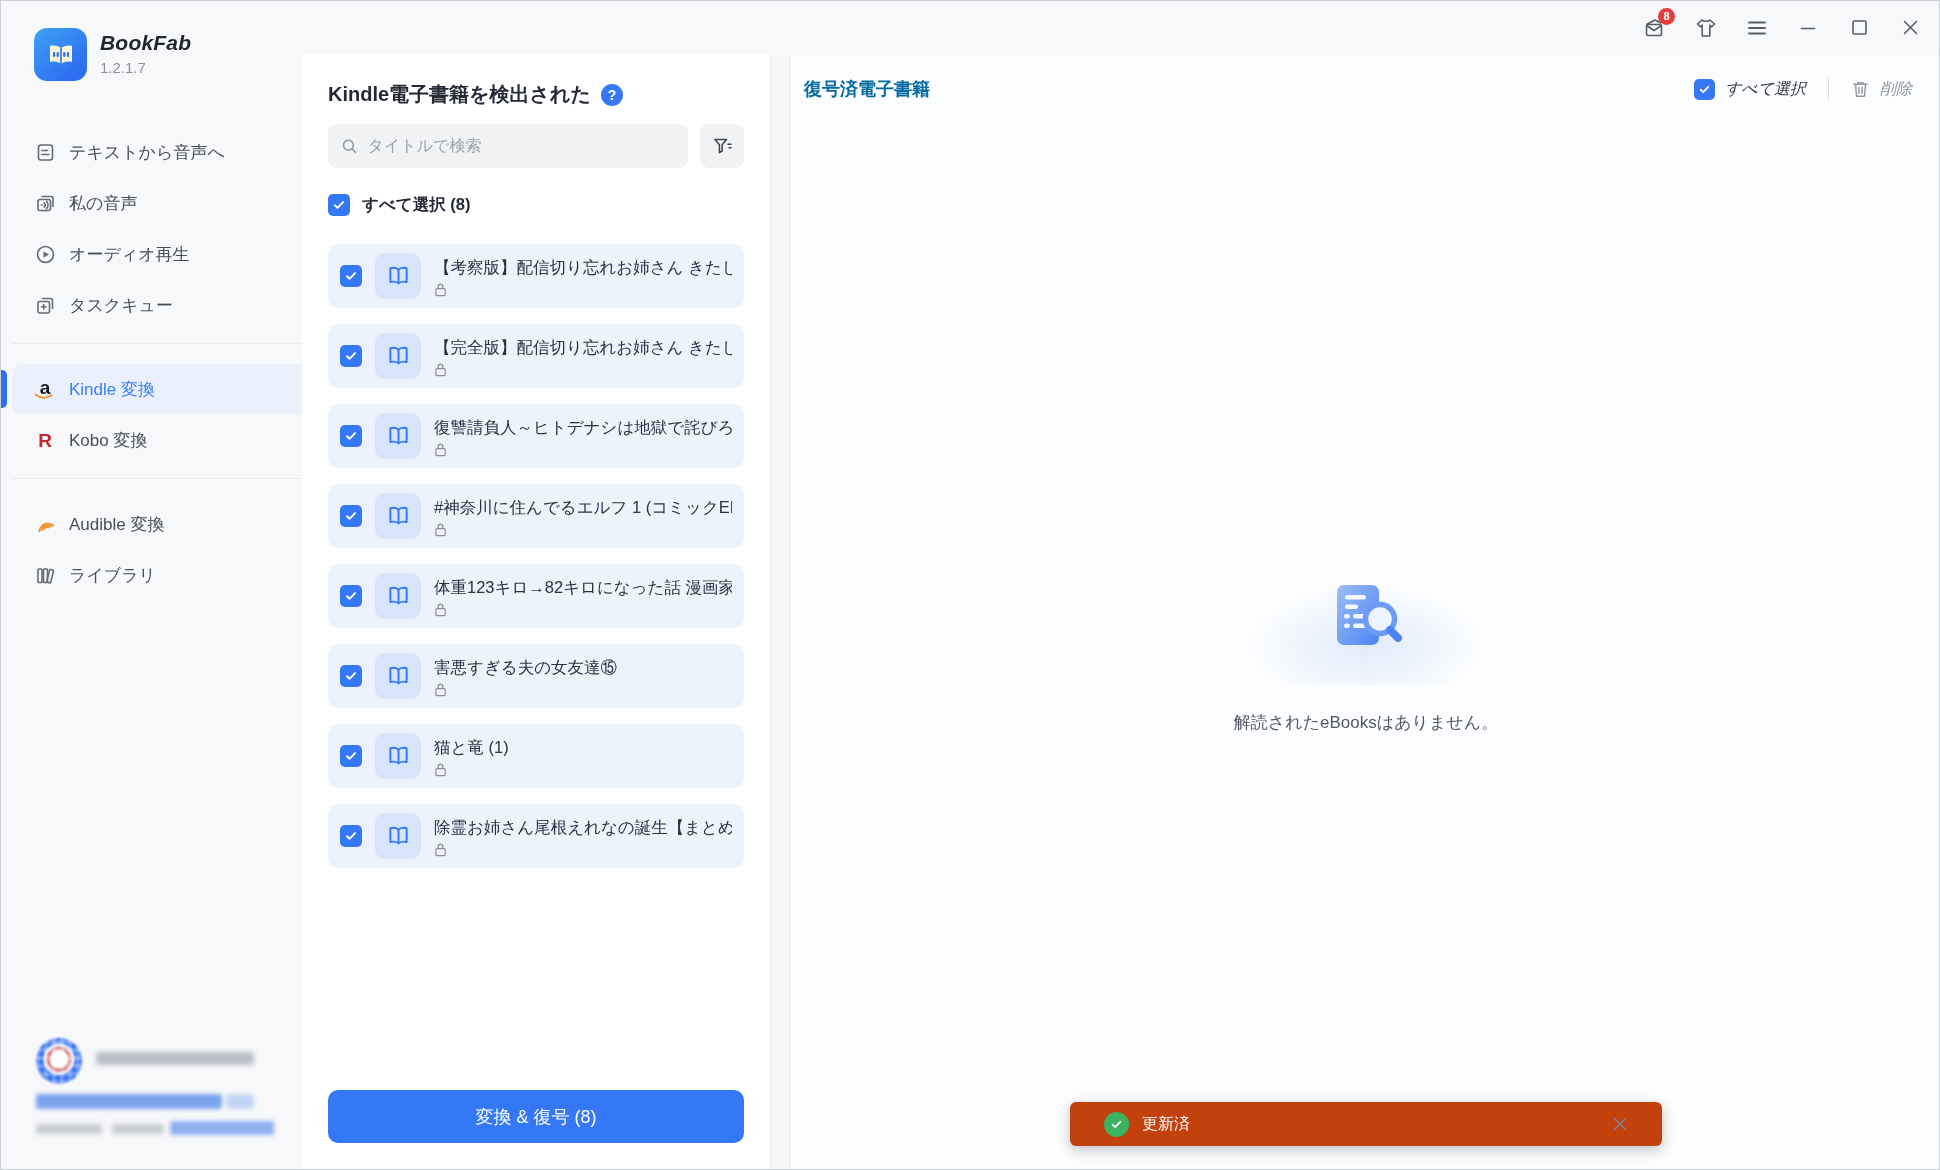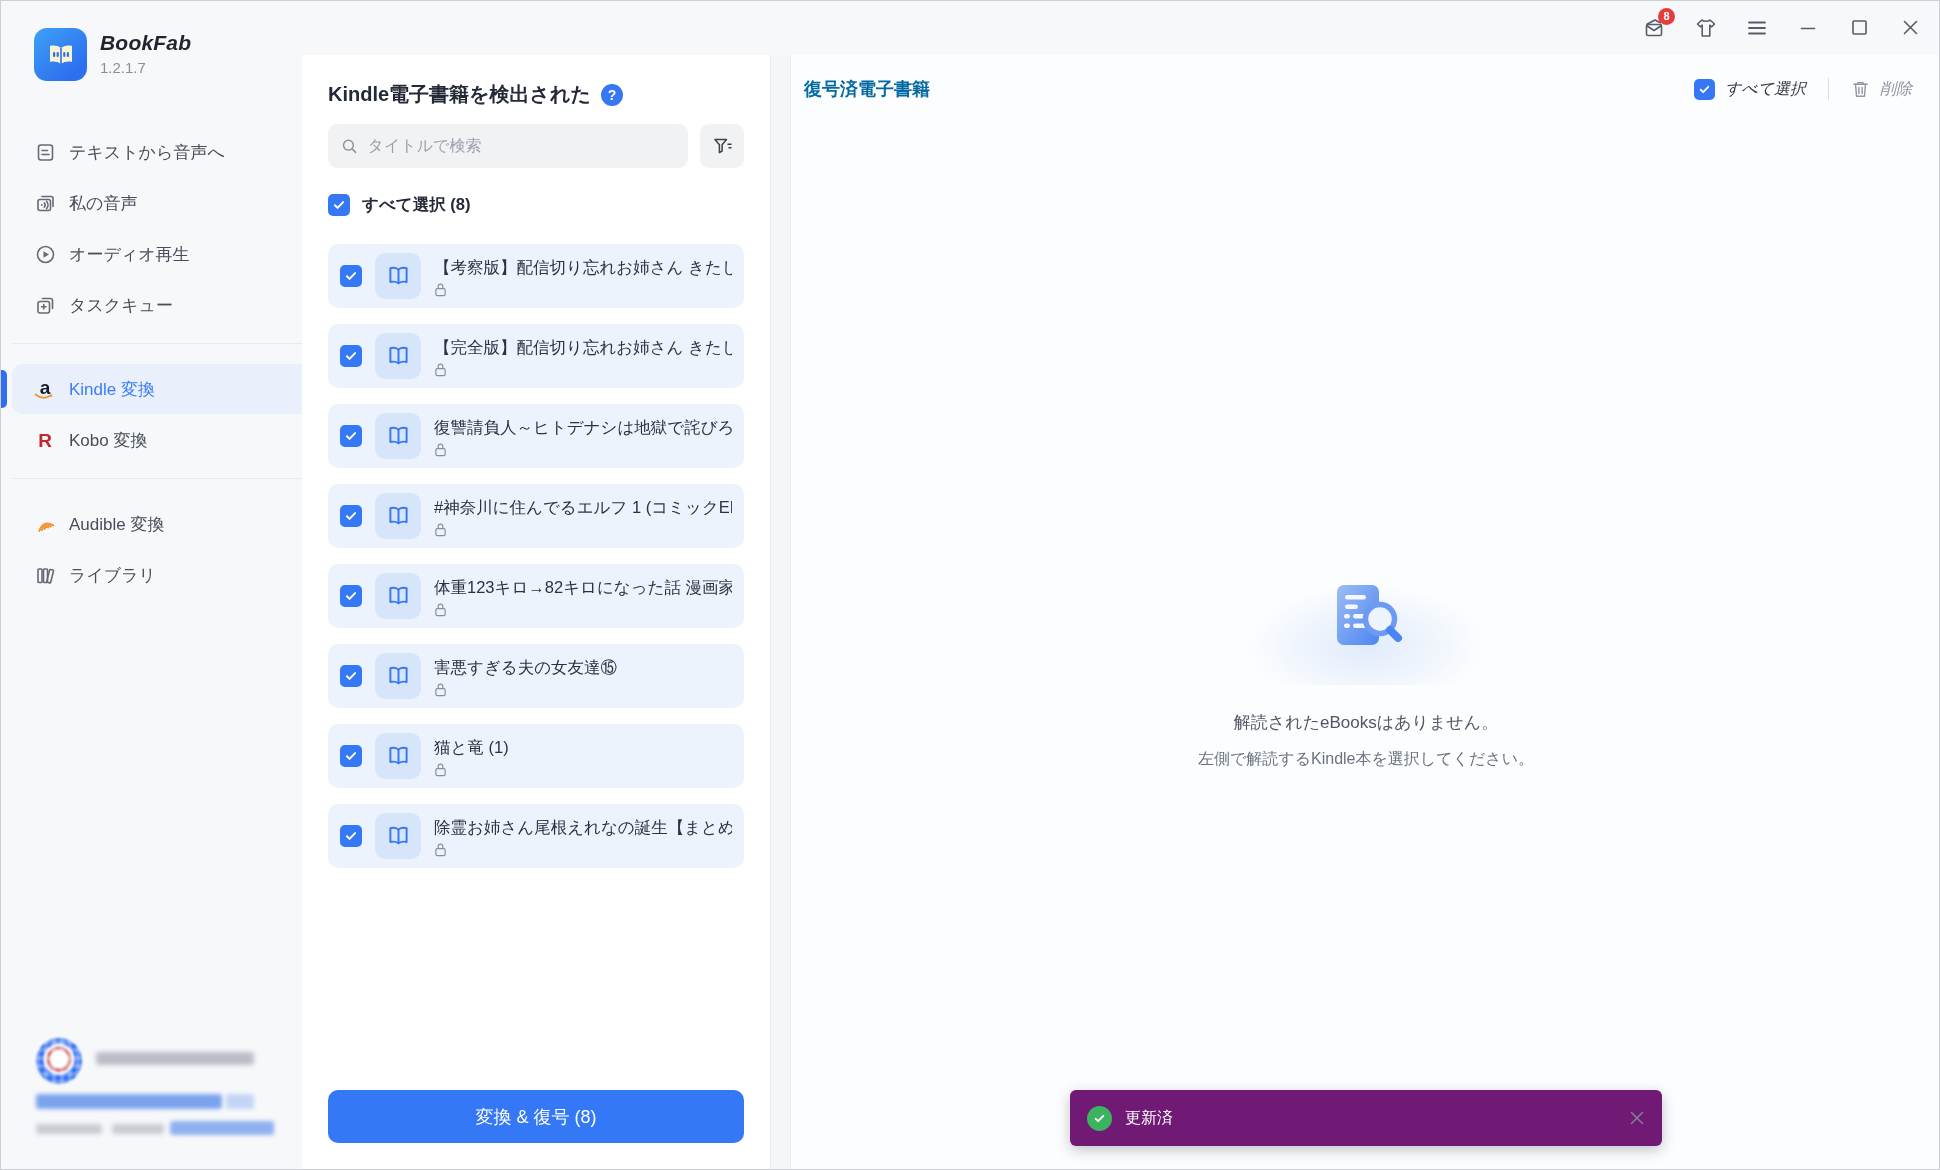--- a/index.html
+++ b/index.html
@@ -81,21 +81,21 @@
   .rc-delete { font-size:16px; color:#8d939e; margin-left:10px; }
   .checkbox.small { width:21px; height:21px; }
 
   .empty-state { position:absolute; top:498px; left:50%; transform:translateX(-50%); width:480px; text-align:center; }
   .empty-icon-wrap { position:relative; height:132px; }
   .halo { position:absolute; bottom:0; left:50%; transform:translateX(-50%); width:250px; height:104px; background:radial-gradient(ellipse at 50% 62%, #e0ebfb 0%, rgba(252,253,254,0) 68%); }
   .empty-icon-wrap svg { position:absolute; bottom:22px; left:50%; transform:translateX(-50%); }
   .empty-line1 { margin-top:26px; font-size:17px; color:#4f5664; }
   .empty-line2 { margin-top:15px; font-size:16px; color:#6a7280; }
 
-  .toast { position:absolute; bottom:24px; left:50%; transform:translateX(-50%); width:592px; height:56px; background:#701a75; border-radius:6px; display:flex; align-items:center; padding:0 17px; gap:13px; box-shadow:0 4px 14px rgba(20,24,32,.25); }
+  .toast { position:absolute; bottom:24px; left:50%; transform:translateX(-50%); width:592px; height:44px; background:#c2410c; border-radius:6px; display:flex; align-items:center; padding:0 34px; gap:13px; box-shadow:0 4px 14px rgba(20,24,32,.25); }
   .toast-check { width:25px; height:25px; border-radius:50%; background:#3cb45f; display:flex; align-items:center; justify-content:center; flex:none; }
   .toast-msg { color:#ffffff; font-size:16px; }
   .toast-close { margin-left:auto; background:none; border:none; display:flex; align-items:center; cursor:default; }
 </style>
 </head>
 <body>
 
 <div id="app">
 
   <div class="sidebar">
@@ -493,21 +493,20 @@
           <rect x="19" y="23.5" width="13" height="4.6" rx="2.3" fill="#ffffff" opacity=".92"></rect>
           <rect x="18" y="33" width="6" height="4.6" rx="2.3" fill="#ffffff" opacity=".92"></rect>
           <rect x="27" y="33" width="14" height="4.6" rx="2.3" fill="#ffffff" opacity=".92"></rect>
           <rect x="18" y="42.5" width="6" height="4.6" rx="2.3" fill="#ffffff" opacity=".92"></rect>
           <rect x="27" y="42.5" width="14" height="4.6" rx="2.3" fill="#ffffff" opacity=".92"></rect>
           <circle cx="54" cy="38" r="14.5" fill="#edf4fe" stroke="#6d9bf3" stroke-width="5.5"></circle>
           <path d="M64 49 L72 57" stroke="#4c85f2" stroke-width="8" stroke-linecap="round"></path>
         </svg>
       </div>
       <div class="empty-line1">解読されたeBooksはありません。</div>
-      <div class="empty-line2">左側で解読するKindle本を選択してください。</div>
     </div>
 
     <div class="toast">
       <span class="toast-check">
         <svg width="13" height="13" viewBox="0 0 24 24" fill="none" stroke="#fff" stroke-width="3.2" stroke-linecap="round" stroke-linejoin="round">
             <path d="M5 12.5l4.5 4.5L19 7"></path>
           </svg>
       </span>
       <span class="toast-msg">更新済</span>
       <button class="toast-close">

